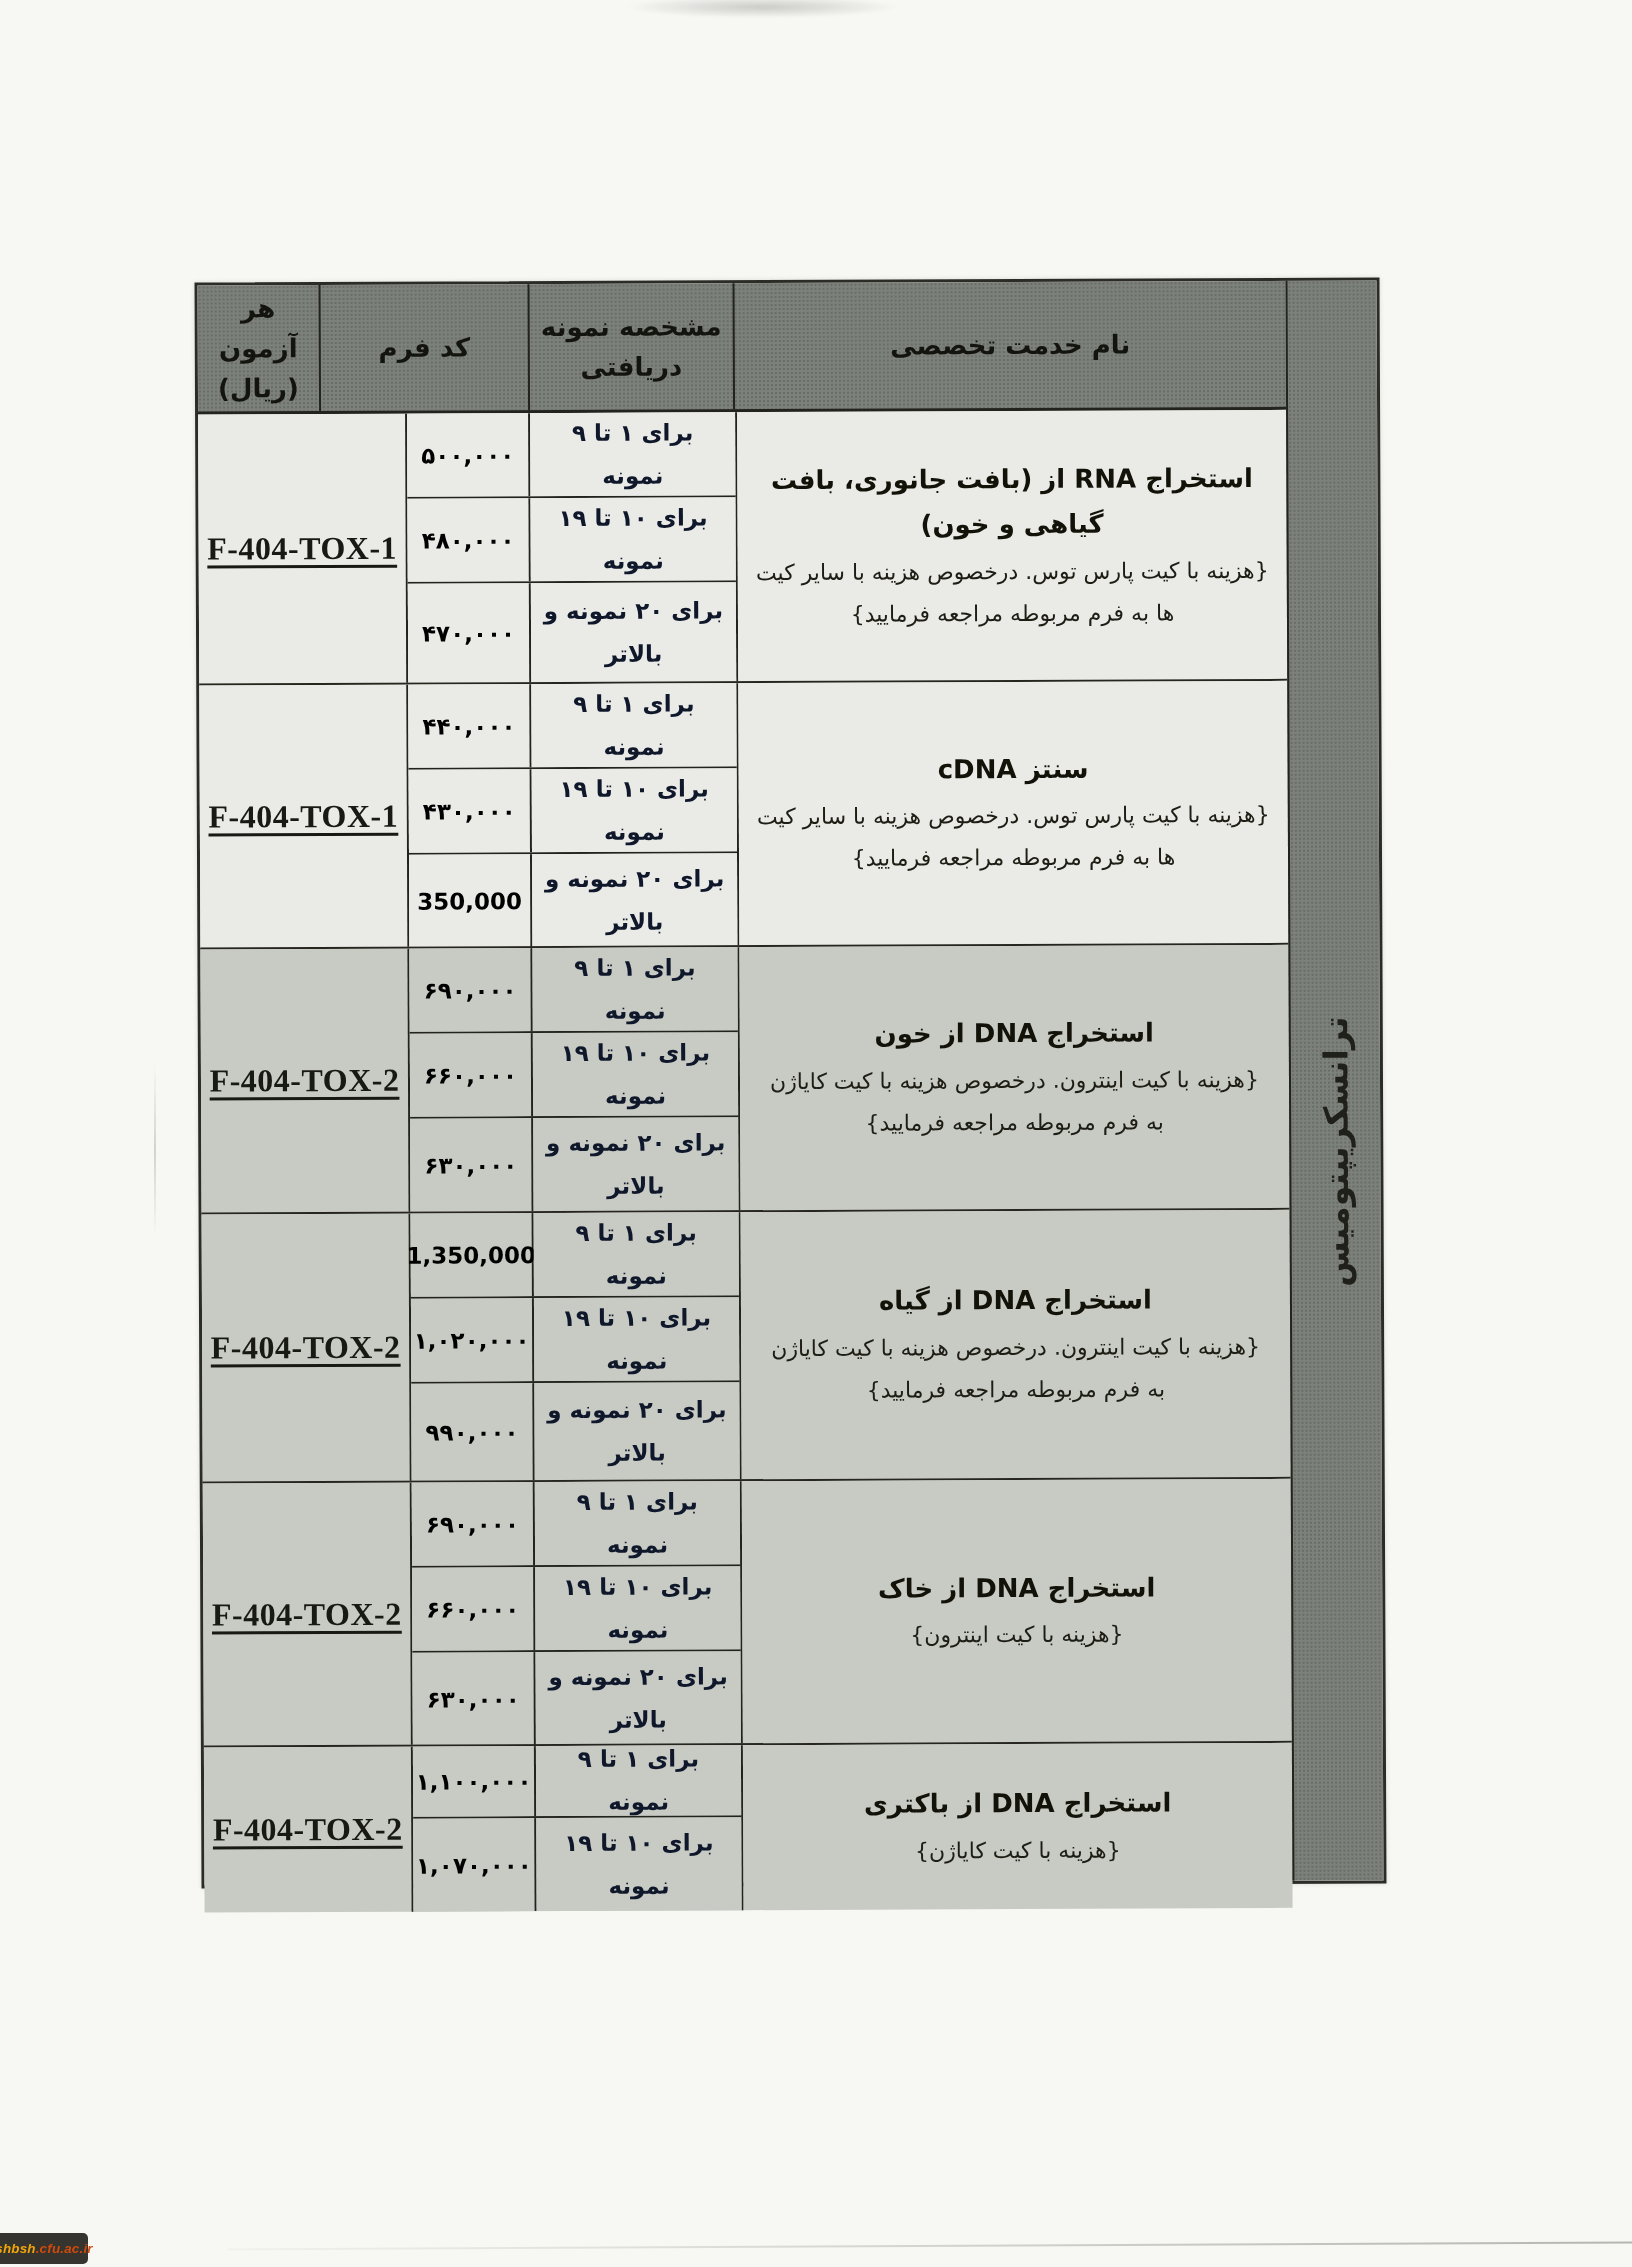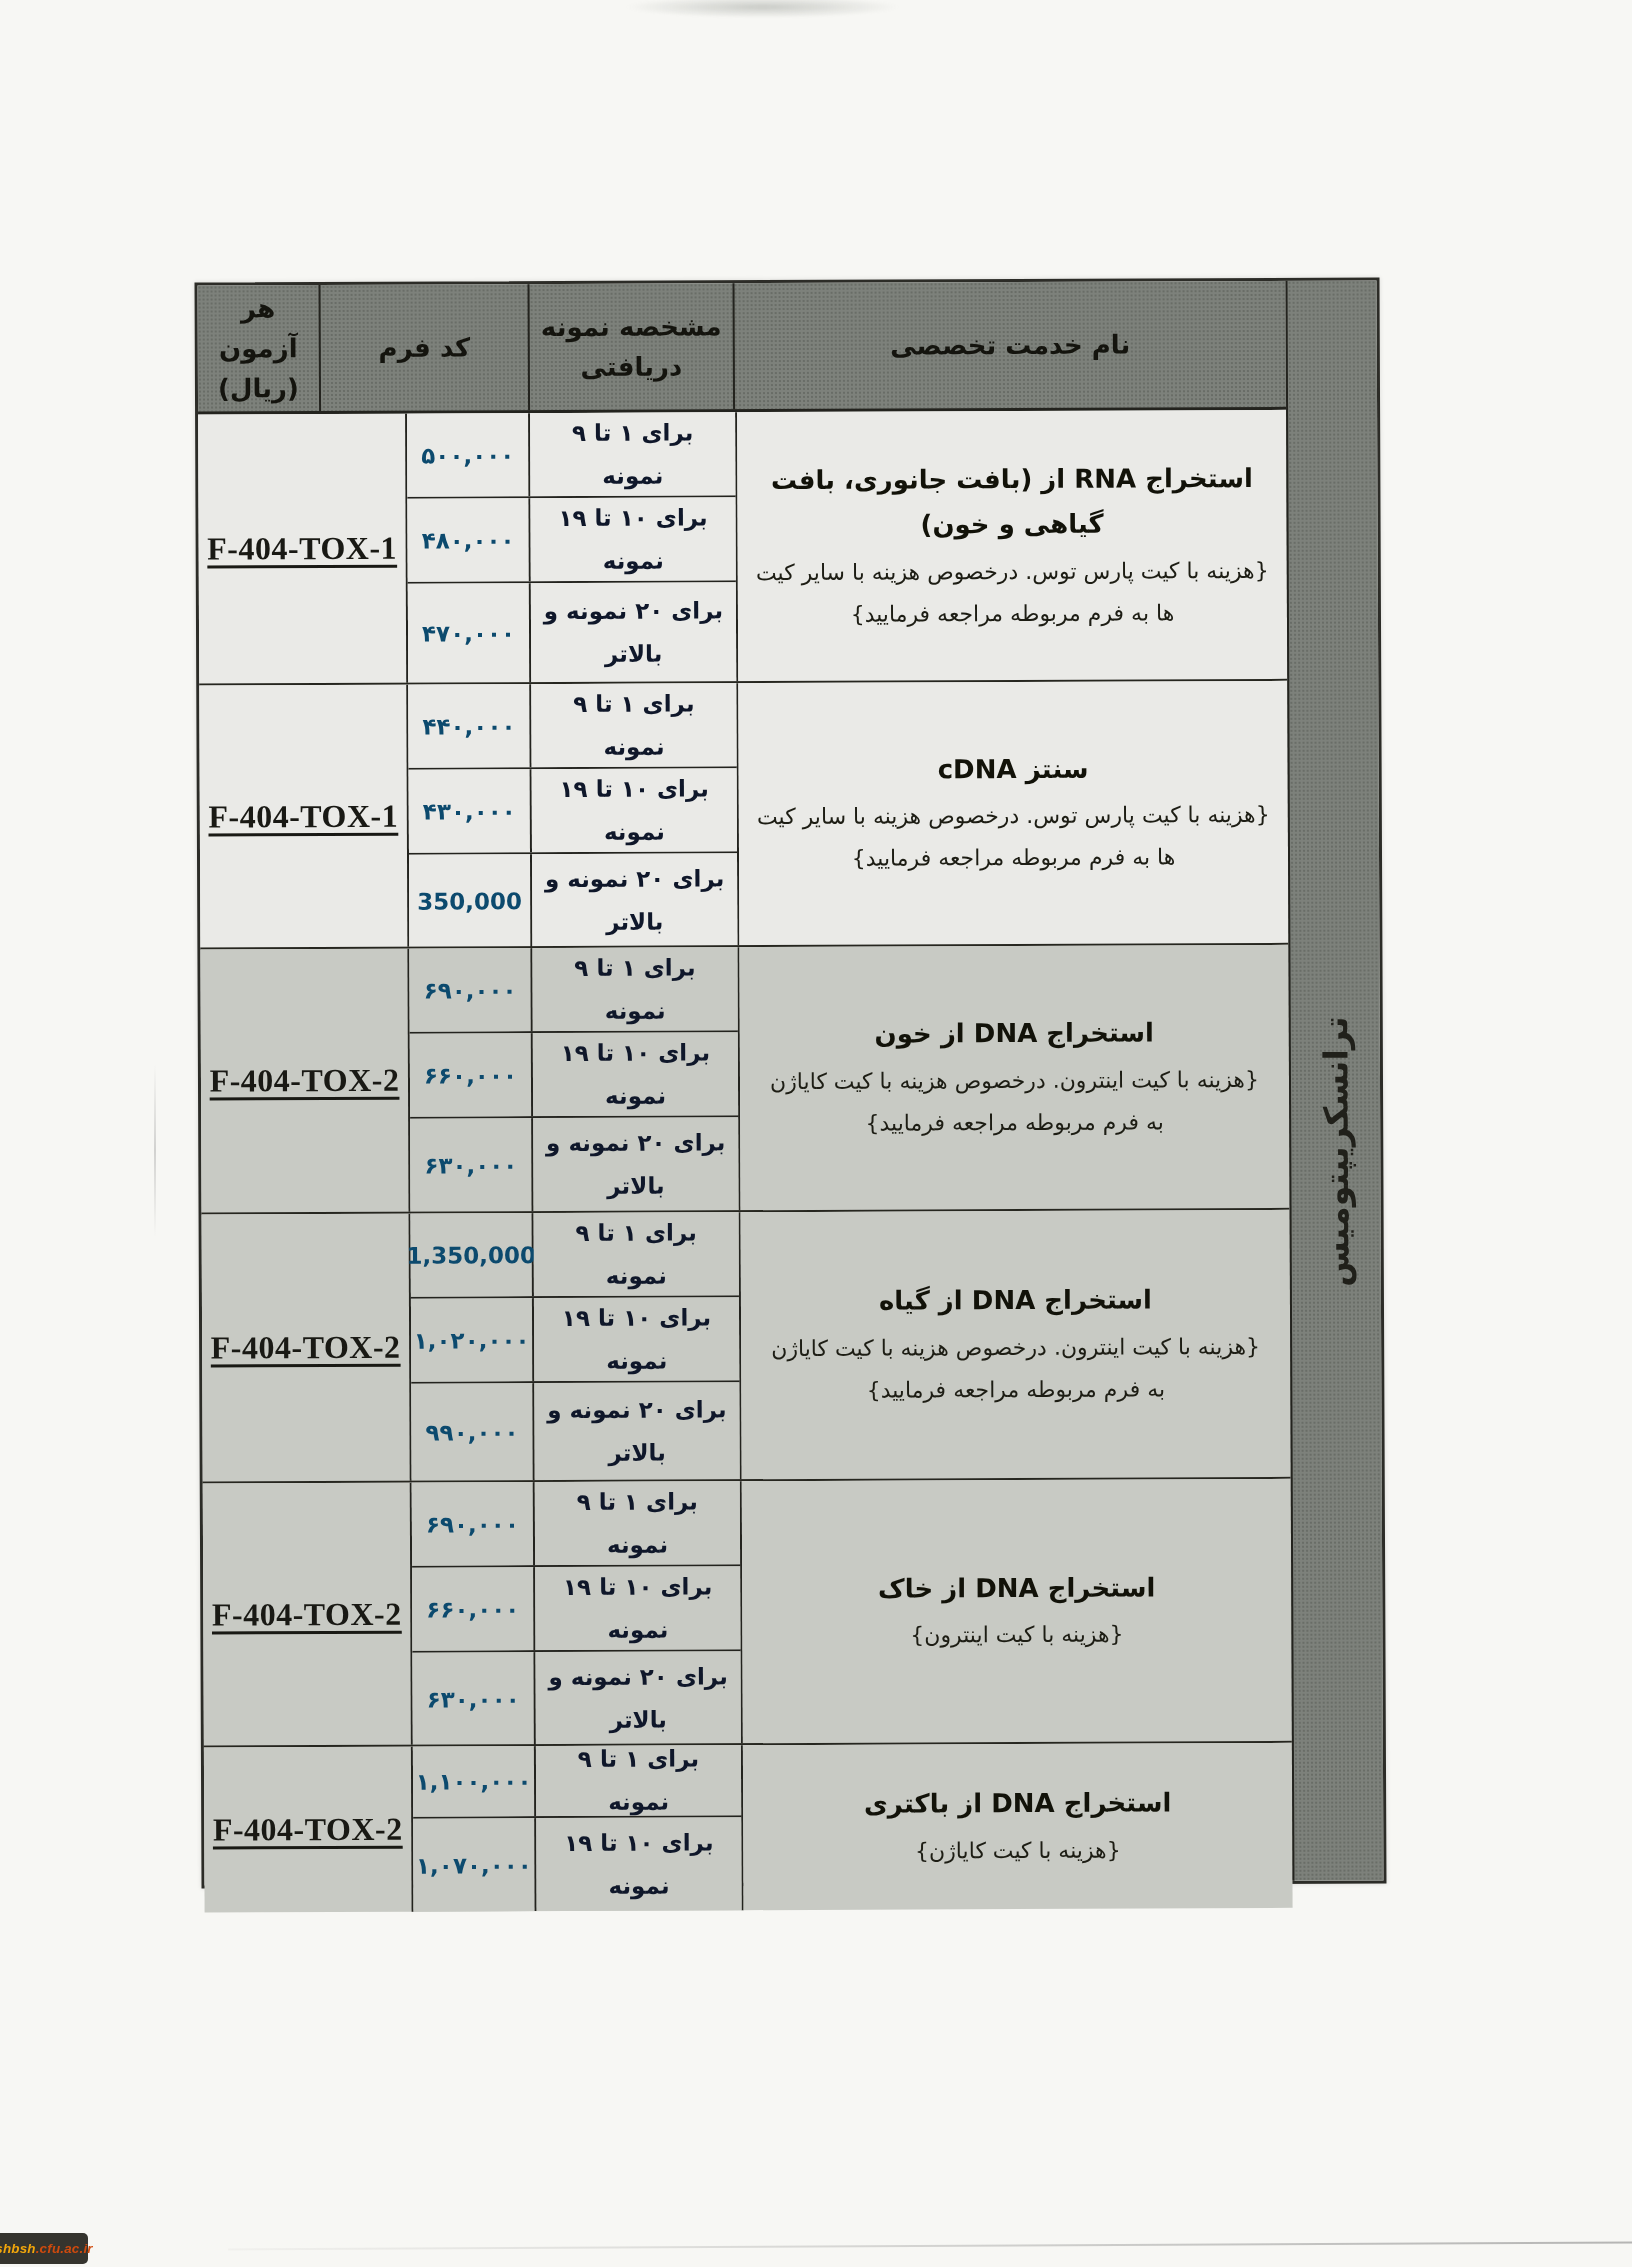--- a/index.html
+++ b/index.html
@@ -76,21 +76,21 @@
   }
 
   .midcol { width:330px; box-sizing:border-box; border-right:2px solid #23231e;
             display:flex; flex-direction:column; }
   .subrow { display:flex; flex:0 0 auto; border-bottom:2px solid #23231e; box-sizing:border-box; }
   .subrow.grow { flex:1 1 auto; border-bottom:none; }
   .r86 { height:85px; } .r73 { height:72px; }
   .price-cell {
     width:123px; box-sizing:border-box; border-right:2px solid #23231e;
     display:flex; align-items:center; justify-content:center;
-    direction:rtl; font-weight:bold; font-size:23px; color:#0c4a6e;
+    direction:rtl; font-weight:bold; font-size:23px; color:#000000;
     background:inherit;
   }
   .sample-cell {
     flex:1; display:flex; align-items:center; justify-content:center;
     direction:rtl; text-align:center; font-weight:bold; font-size:23px;
     line-height:1.85; color:#0f172a; padding:4px 10px; box-sizing:border-box;
     background:inherit;
   }
   .block.light .price-cell, .block.light .sample-cell { background-color:#eaeae7; }
   .block.shaded .price-cell, .block.shaded .sample-cell { background-color:#c8cac4; }

